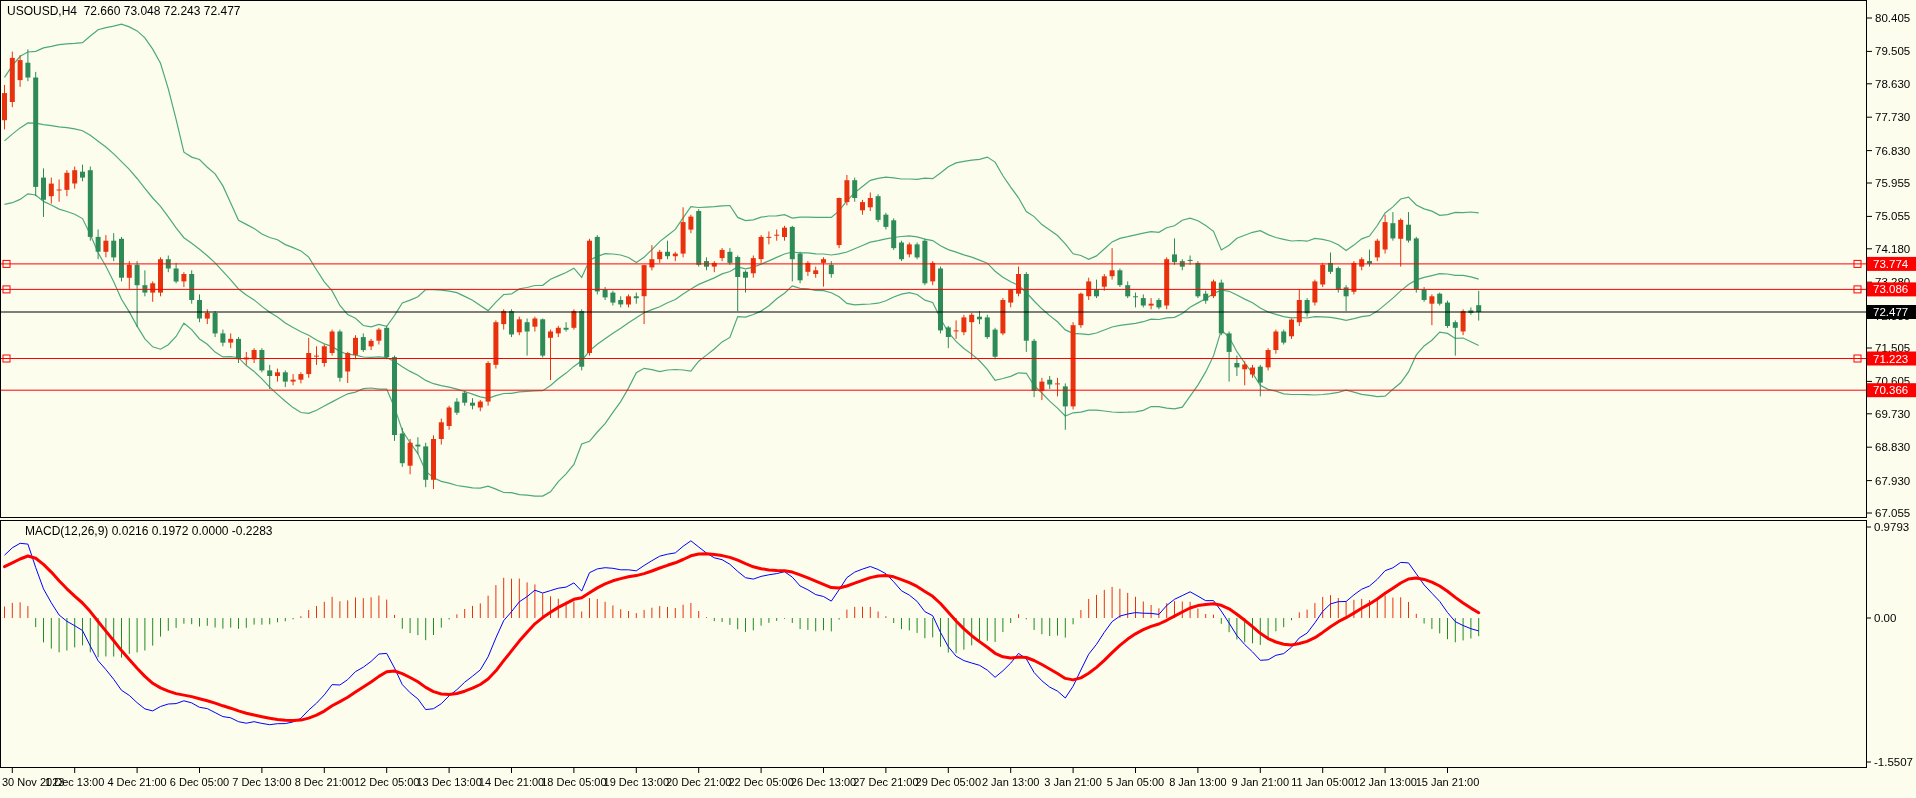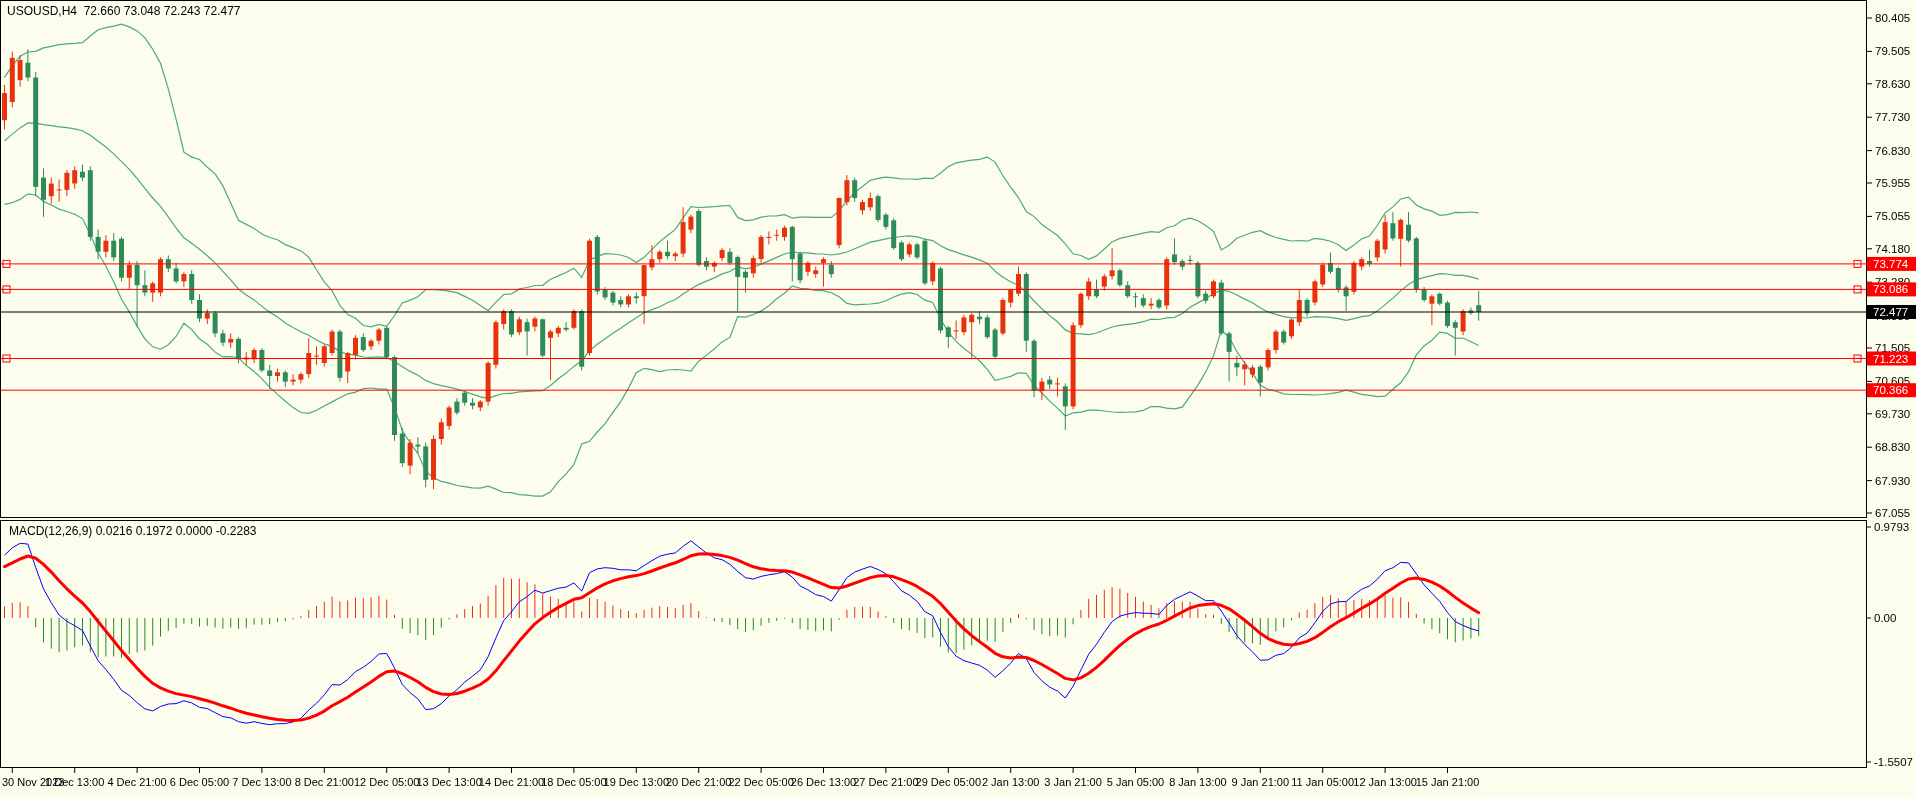--- a/index.html
+++ b/index.html
@@ -2,21 +2,21 @@
 <html><head>
 <meta charset="utf-8">
 <style>
   html,body{margin:0;padding:0;width:1916px;height:798px;overflow:hidden;
     background:#FDFDEE;font-family:"Liberation Sans",sans-serif;}
   #chart-root{position:relative;width:1916px;height:572px;background:#FDFDEE;}
   #chart-svg{position:absolute;left:0;top:0;}
   .panel-label{position:absolute;color:#000;font-size:12px;letter-spacing:0;
     white-space:pre;z-index:5;}
   #main-title{left:7px;top:4px;}
-  #macd-title{left:9px;top:524px;}
+  #macd-title{left:25px;top:524px;}
 </style>
 </head>
 <body>
 
 <div id="chart-root">
   <div id="main-title" class="panel-label">USOUSD,H4  72.660 73.048 72.243 72.477</div>
   <div id="macd-title" class="panel-label">MACD(12,26,9) 0.0216 0.1972 0.0000 -0.2283</div>
   <svg id="chart-svg" width="1916" height="798">
       <rect x="0.5" y="0.5" width="1866" height="517" fill="none" stroke="#000000"></rect>
       <rect x="0.5" y="520.5" width="1866" height="247" fill="none" stroke="#000000"></rect>

